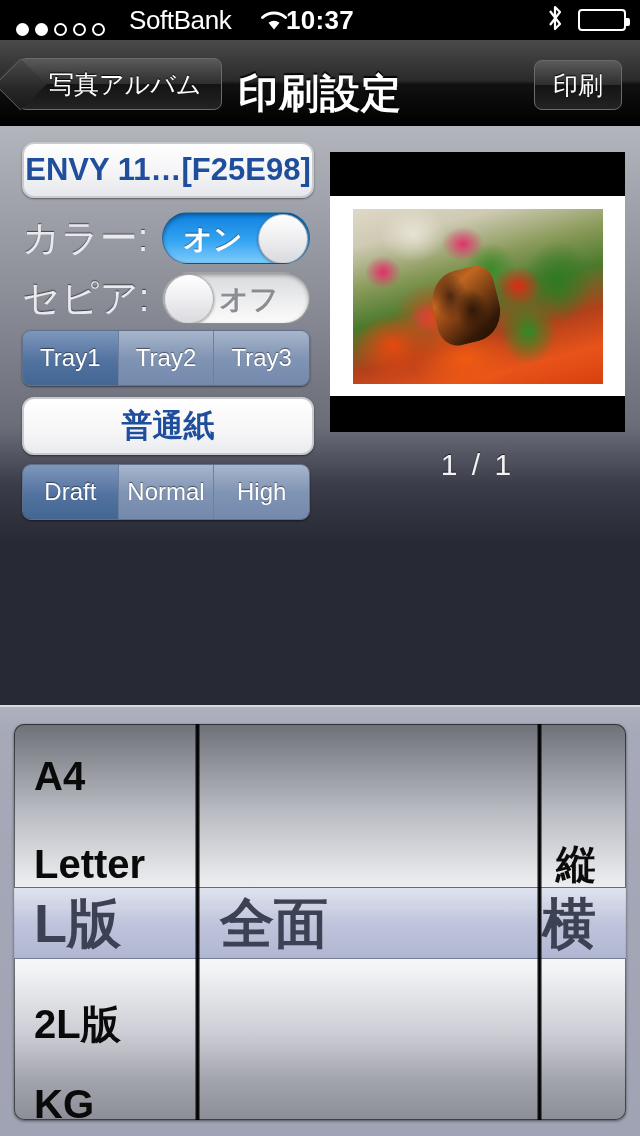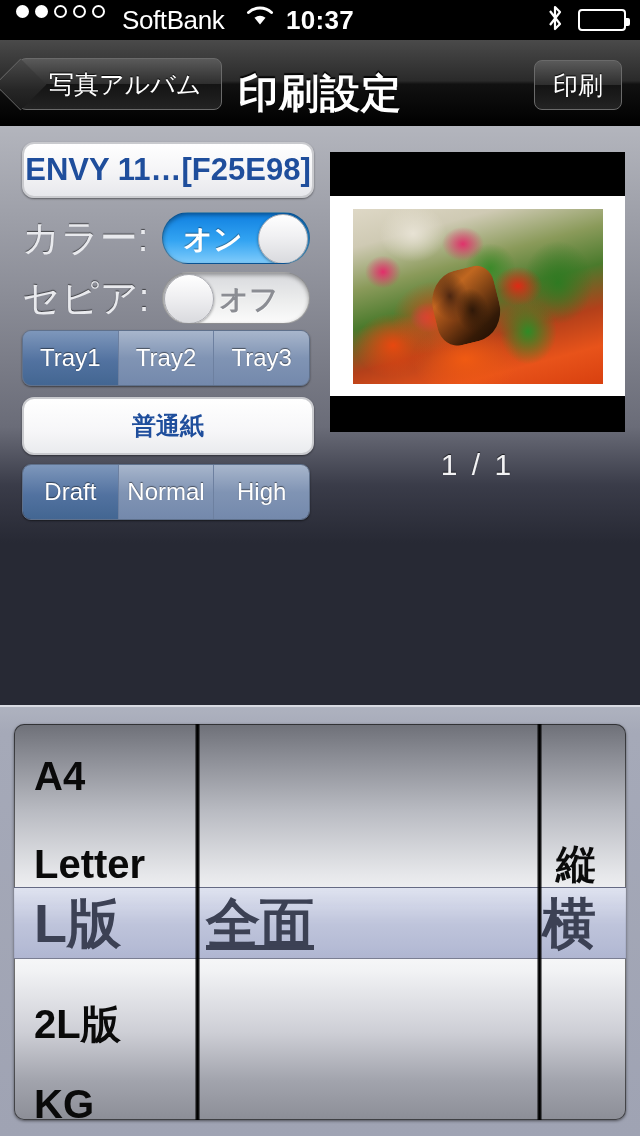--- a/index.html
+++ b/index.html
@@ -10,21 +10,21 @@
     overflow:hidden;
     position:relative;
   }
 
   
   .statusbar{
     position:absolute; top:0; left:0; width:640px; height:40px;
     background:#000; color:#fff;
     display:flex; align-items:center;
   }
-  .sb-left{ display:flex; align-items:flex-start; gap:17px; padding-left:16px; }
+  .sb-left{ display:flex; align-items:flex-end; gap:24px; padding-left:16px; }
   .dots{ display:flex; gap:6px; align-items:center; }
   .dot{ width:13px; height:13px; border-radius:50%; border:2px solid #fff; }
   .dot.on{ background:#fff; }
   .carrier{ font-size:26px; letter-spacing:-0.4px; }
   .wifi{ margin-left:4px; }
   .sb-center{
     position:absolute; left:0; width:640px; text-align:center;
     font-size:26px; font-weight:bold; letter-spacing:0.3px;
   }
   .sb-right{ position:absolute; right:14px; display:flex; align-items:center; gap:14px; }
@@ -125,21 +125,21 @@
   .seg-item.sel{
     background:linear-gradient(180deg,#7e97bb 0%,#5272a0 55%,#466severe 100%);
     background:linear-gradient(180deg,#7e97bb 0%,#5272a0 55%,#436692 100%);
   }
 
   .paper-btn{
     position:absolute; left:22px; width:292px; height:58px;
     background:linear-gradient(180deg,#ffffff 0%,#f6f6f8 60%,#eaebee 100%);
     border:2px solid #c9cace; border-radius:12px;
     display:flex; align-items:center; justify-content:center;
-    color:#1f4e9c; font-size:24px; font-weight:bold;
+    color:#1f4e9c; font-size:31px; font-weight:bold;
     box-shadow:0 1px 2px rgba(0,0,0,.45);
   }
 
   
   .preview{
     position:absolute; left:330px; top:26px; width:295px; height:280px;
     background:#000;
   }
   .paper-sheet{
     position:absolute; left:0; top:44px; width:295px; height:200px;
@@ -223,21 +223,21 @@
     border-bottom:1px solid rgba(40,44,70,.55);
     pointer-events:none;
     z-index:5;
   }
   .sel-band-text{
     position:absolute; height:72px; line-height:72px;
     font-size:54px; font-weight:bold; color:#3c4154;
     z-index:7;
   }
   .sbt1{ left:34px; }
-  .sbt2{ left:206px;text-decoration:underline; }
+  .sbt2{ left:220px; }
   .sbt3{ left:542px; }
 </style>
 </head>
 <body>
 
 <div class="statusbar">
   <div class="sb-left">
     <div class="dots">
       <span class="dot on"></span>
       <span class="dot on"></span>

